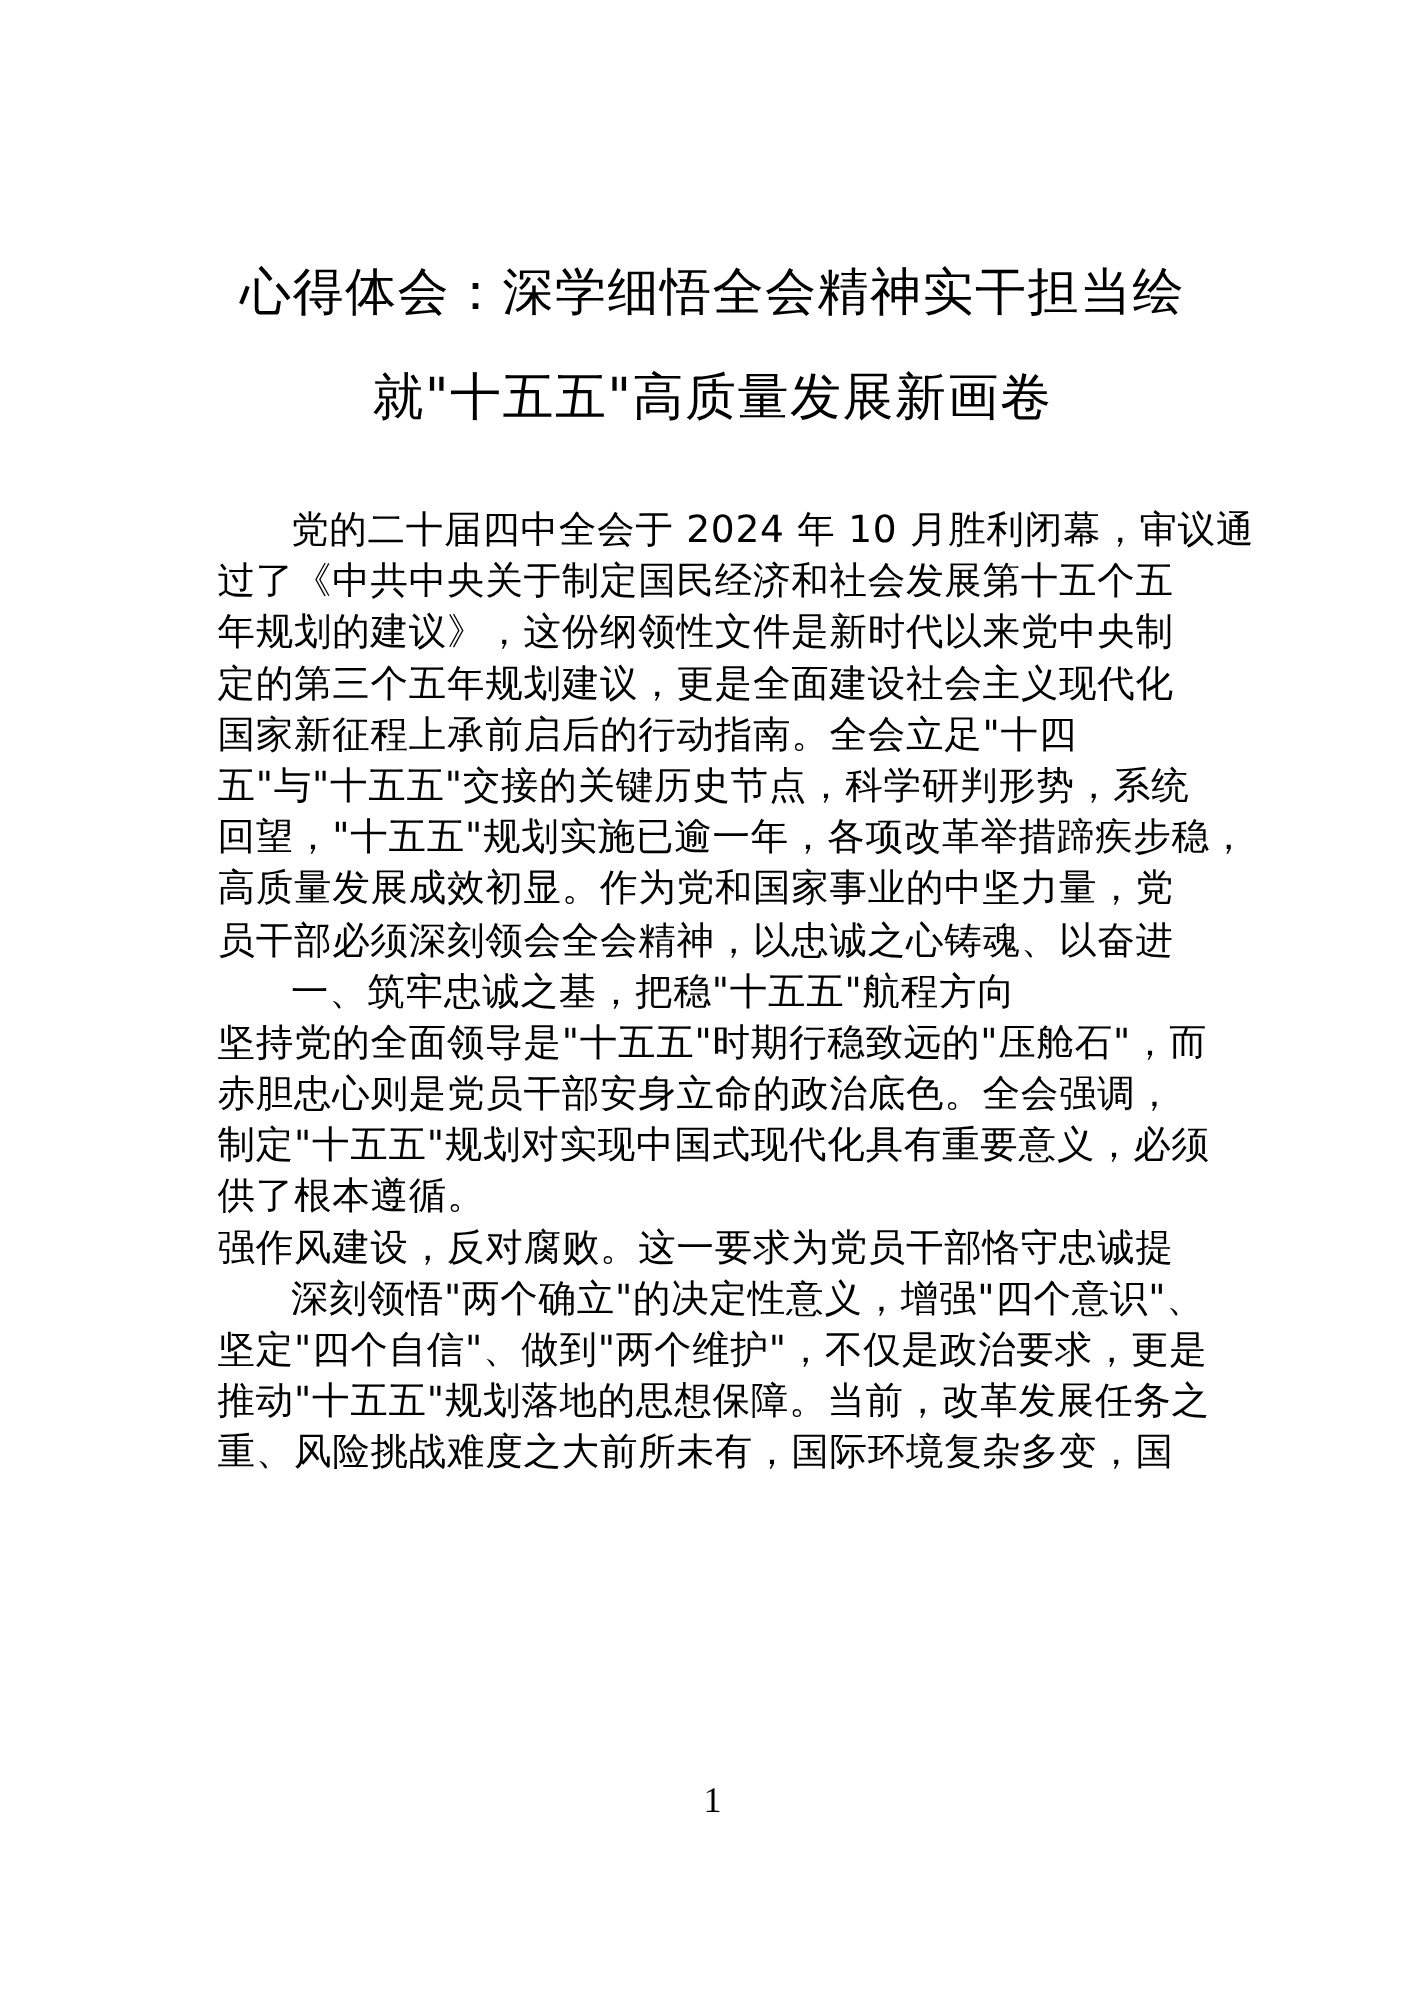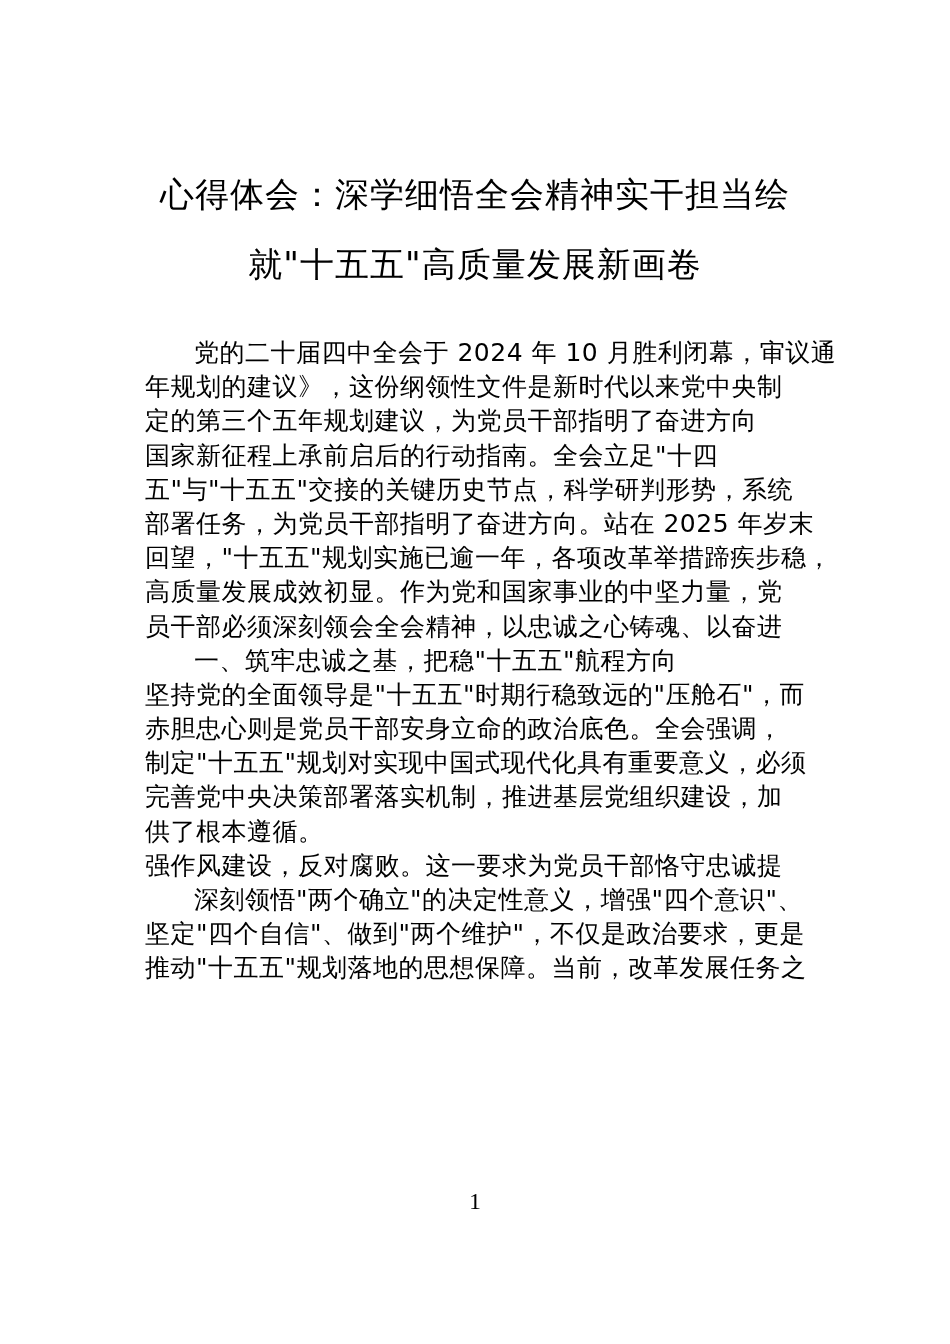--- a/index.html
+++ b/index.html
@@ -31,34 +31,34 @@
   </style>
 </head>
 <body>
 
 <div class="page">
   <div class="title title-1">心得体会：深学细悟全会精神实干担当绘</div>
   <div class="title title-2">就"十五五"高质量发展新画卷</div>
 
   <div class="body-text">
     <div class="line indent">党的二十届四中全会于 2024 年 10 月胜利闭幕，审议通</div>
+    <div class="line">过了《中共中央关于制定国民经济和社会发展第十五个五</div>
     <div class="line">年规划的建议》，这份纲领性文件是新时代以来党中央制</div>
-    <div class="line">定的第三个五年规划建议，为党员干部指明了奋进方向</div>
+    <div class="line">定的第三个五年规划建议，更是全面建设社会主义现代化</div>
     <div class="line">国家新征程上承前启后的行动指南。全会立足"十四</div>
     <div class="line">五"与"十五五"交接的关键历史节点，科学研判形势，系统</div>
-    <div class="line">部署任务，为党员干部指明了奋进方向。站在 2025 年岁末</div>
     <div class="line">回望，"十五五"规划实施已逾一年，各项改革举措蹄疾步稳，</div>
     <div class="line">高质量发展成效初显。作为党和国家事业的中坚力量，党</div>
     <div class="line">员干部必须深刻领会全会精神，以忠诚之心铸魂、以奋进</div>
     <div class="line indent heading">一、筑牢忠诚之基，把稳"十五五"航程方向</div>
     <div class="line">坚持党的全面领导是"十五五"时期行稳致远的"压舱石"，而</div>
     <div class="line">赤胆忠心则是党员干部安身立命的政治底色。全会强调，</div>
     <div class="line">制定"十五五"规划对实现中国式现代化具有重要意义，必须</div>
-    <div class="line">完善党中央决策部署落实机制，推进基层党组织建设，加</div>
     <div class="line">供了根本遵循。</div>
     <div class="line">强作风建设，反对腐败。这一要求为党员干部恪守忠诚提</div>
     <div class="line indent">深刻领悟"两个确立"的决定性意义，增强"四个意识"、</div>
     <div class="line">坚定"四个自信"、做到"两个维护"，不仅是政治要求，更是</div>
     <div class="line">推动"十五五"规划落地的思想保障。当前，改革发展任务之</div>
+    <div class="line">重、风险挑战难度之大前所未有，国际环境复杂多变，国</div>
   </div>
 
   <div class="page-number">1</div>
 </div>
 
 </body></html>

